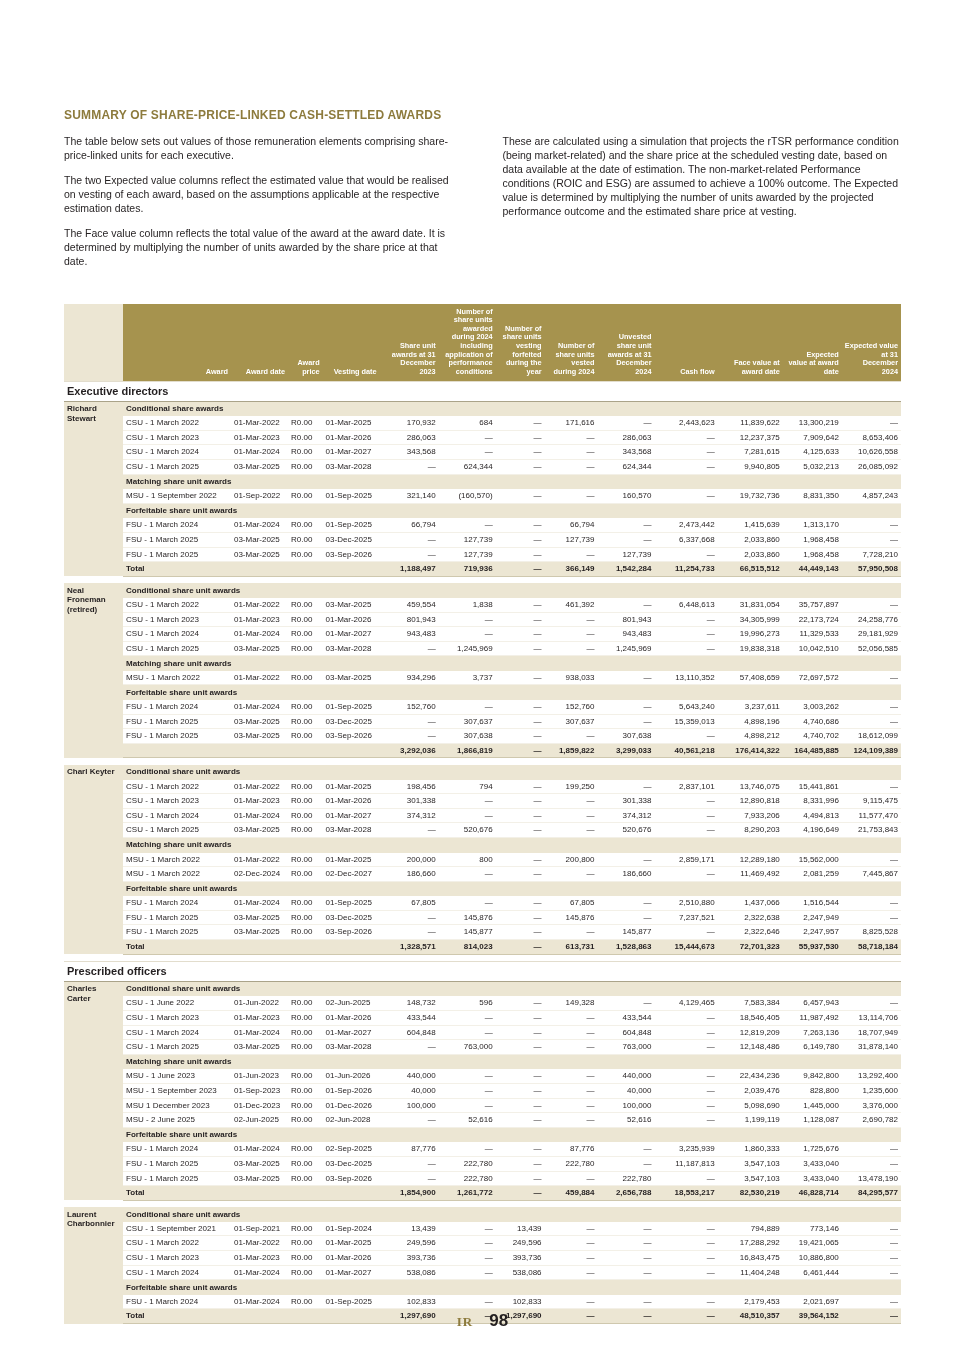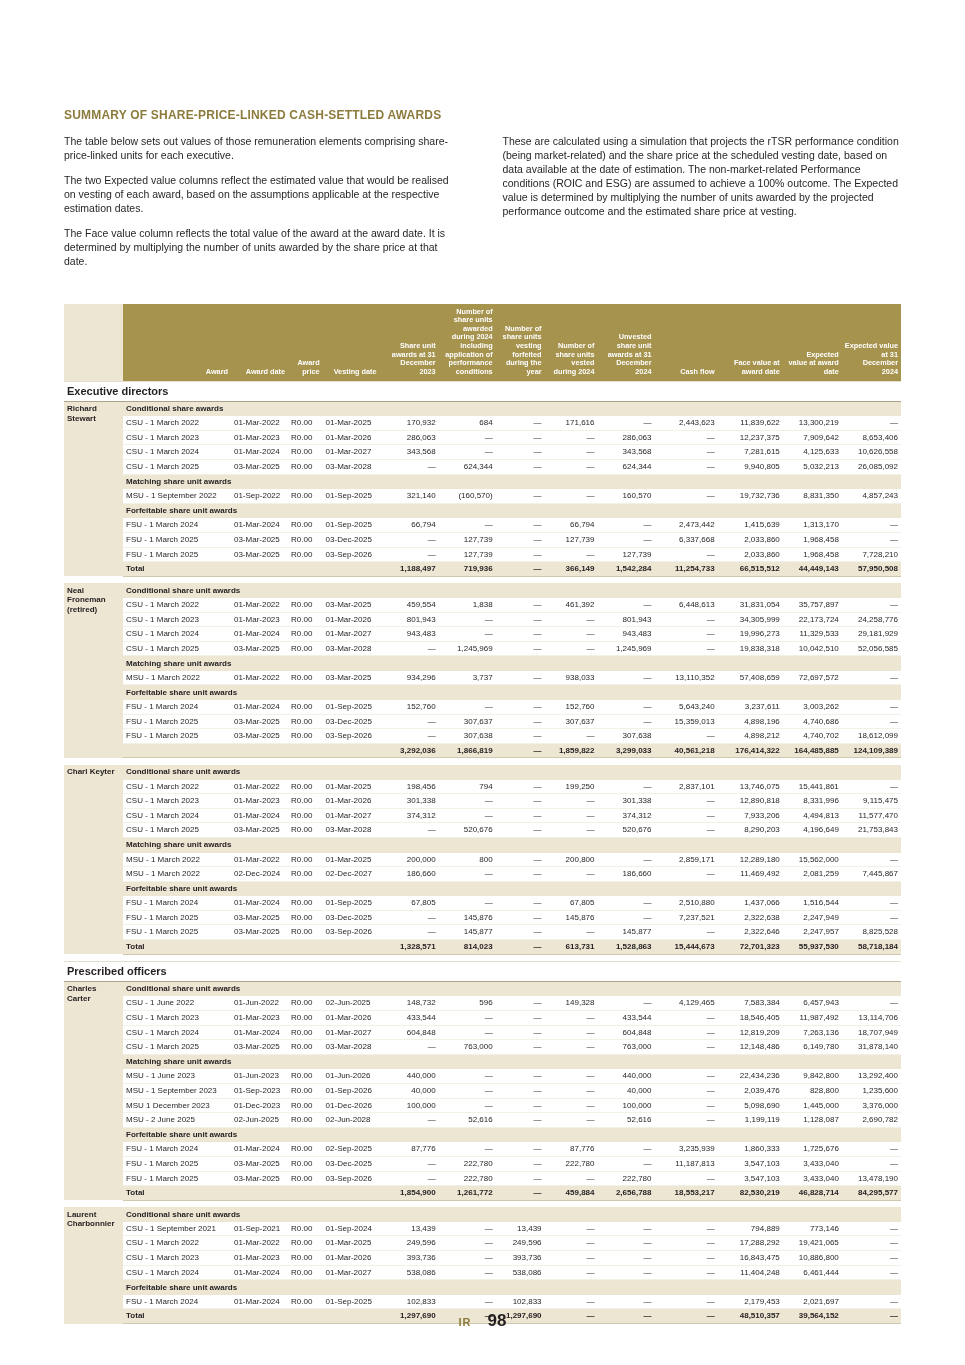--- a/index.html
+++ b/index.html
@@ -41,21 +41,21 @@
   .data-row td { border-bottom:1px solid #f3f0e7; }
   .total-row td {
     background:var(--panel-beige,#ece6d3); font-weight:bold;
     border-top:1px solid #ffffff; border-bottom:1px solid #cfc8ae;
   }
   .spacer-row td { height:7px; background:#ffffff; border:none; }
   .footer {
     position:absolute; bottom:34px; left:0; width:100%;
     display:flex; justify-content:center; align-items:baseline; gap:16px;
   }
-  .footer .ir { font-size:11px; font-weight:bold; color:var(--title-color,#8d7b3d); letter-spacing:1px; }
+  .footer .ir { font-size:13px; font-weight:bold; color:var(--title-color,#8d7b3d); letter-spacing:1px;font-family:Liberation Serif, serif; }
   .footer .pg { font-size:17px; font-weight:bold; color:#231f20; }
 </style>
 </head>
 <body>
 
 <div class="page">
   <h1>SUMMARY OF SHARE-PRICE-LINKED CASH-SETTLED AWARDS</h1>
 
   <div class="intro">
     <div class="col">

